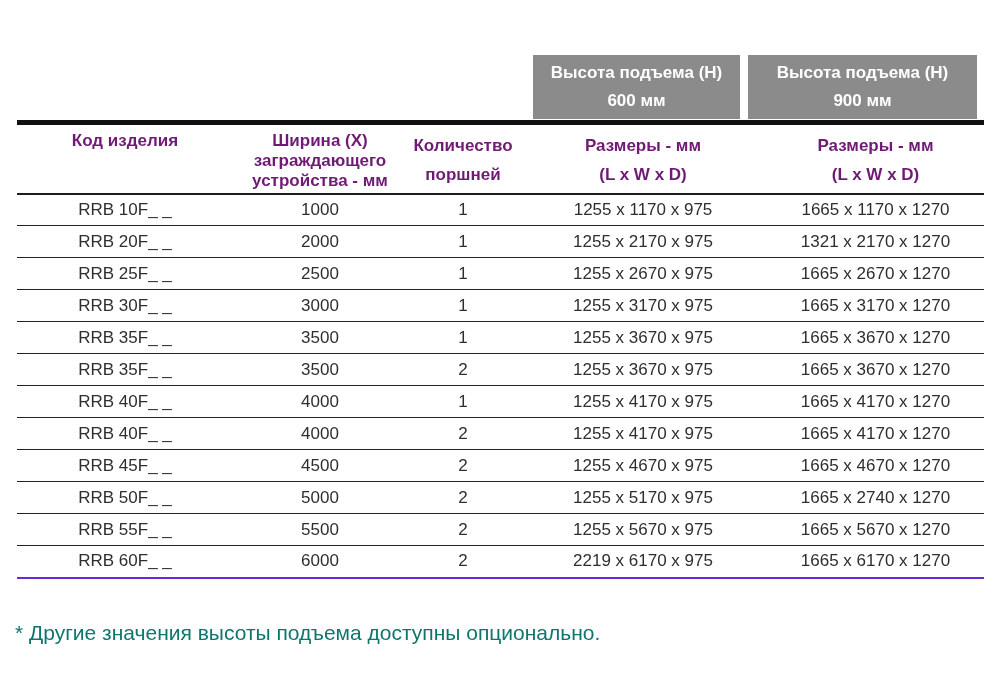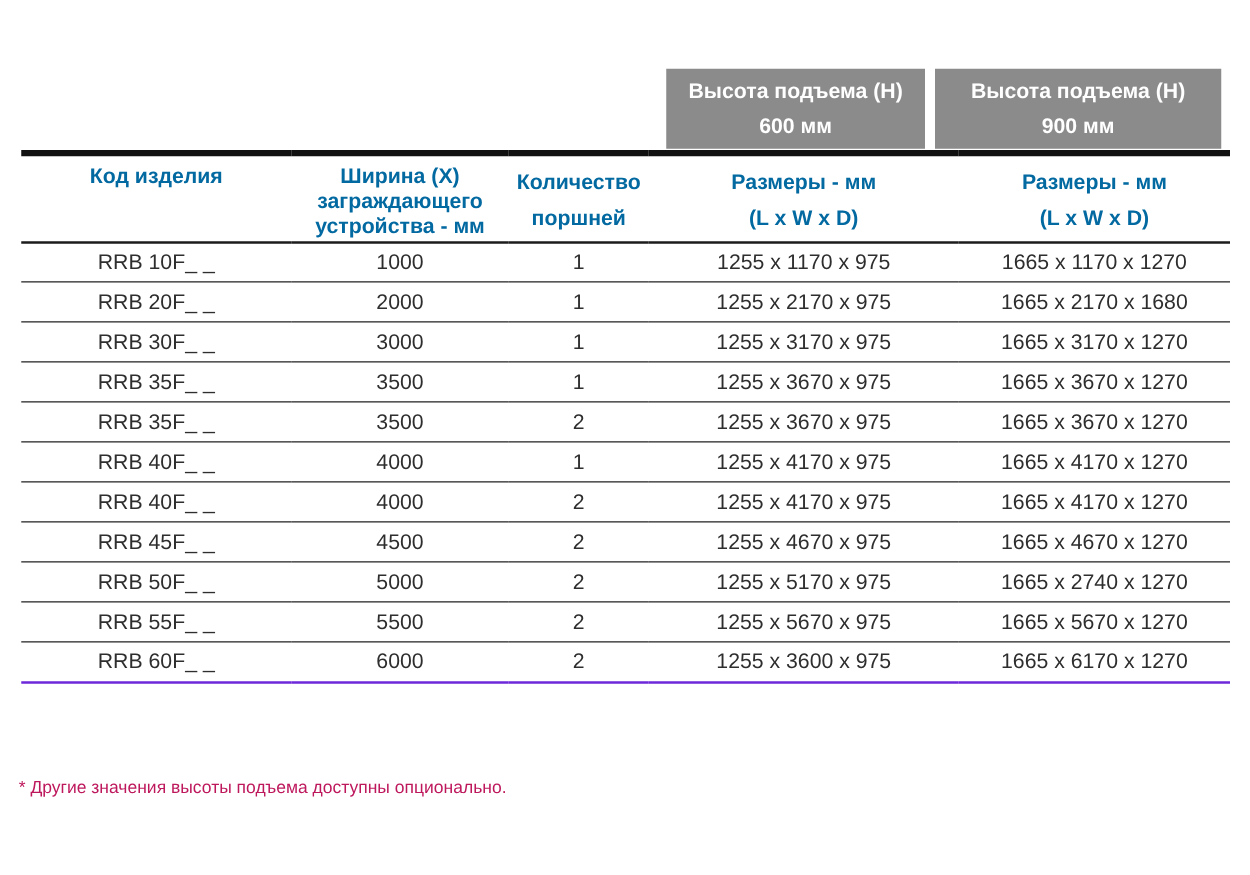--- a/index.html
+++ b/index.html
@@ -32,42 +32,42 @@
 
   
   .spec-table {
     position: absolute; left: 17px; top: 120px;
     width: 967px;
     border-collapse: collapse;
     table-layout: fixed;
     border-top: 5px solid #111;
   }
   .spec-table th {
-    font-weight: bold; font-size: 17px; color: #0369a1;
+    font-weight: bold; font-size: 17px; color: #701a75;
     text-align: center; vertical-align: top;
     white-space: pre-line;
     padding-top: 6px;
     height: 71px;
     border-bottom: 2px solid #1c1c1c;
   }
   .spec-table th.lh-tight { line-height: 20px; }
   .spec-table th.lh-wide  { line-height: 29px; text-align: center; }
   .spec-table td {
     font-size: 17px; color: #2e2e2e;
     text-align: center; vertical-align: middle;
     height: 32px;
     border-bottom: 1.5px solid #222;
     white-space: nowrap;
   }
   .spec-table tbody tr:last-child td { border-bottom: 2px solid #6d28d9; }
 
   
   .footnote {
     position: absolute; left: 15px; top: 621px;
-    font-size: 14px; color: #be185d;
+    font-size: 21px; color: #0f766e;
   }
 </style>
 </head>
 <body>
 
 <div class="page">
 
   <div class="band">
     <div class="band-box b600" style="background: rgb(139, 139, 139); color: rgb(255, 255, 255);">
       <span>Высота подъема (H)</span>
@@ -107,21 +107,28 @@
         <td>1000</td>
         <td>1</td>
         <td>1255 x 1170 x 975</td>
         <td>1665 x 1170 x 1270</td>
       </tr>
       <tr>
         <td>RRB 20F_ _</td>
         <td>2000</td>
         <td>1</td>
         <td>1255 x 2170 x 975</td>
-        <td>1665 x 2170 x 1680</td>
+        <td>1321 x 2170 x 1270</td>
+      </tr>
+      <tr>
+        <td>RRB 25F_ _</td>
+        <td>2500</td>
+        <td>1</td>
+        <td>1255 x 2670 x 975</td>
+        <td>1665 x 2670 x 1270</td>
       </tr>
       <tr>
         <td>RRB 30F_ _</td>
         <td>3000</td>
         <td>1</td>
         <td>1255 x 3170 x 975</td>
         <td>1665 x 3170 x 1270</td>
       </tr>
       <tr>
         <td>RRB 35F_ _</td>
@@ -169,21 +176,21 @@
         <td>RRB 55F_ _</td>
         <td>5500</td>
         <td>2</td>
         <td>1255 x 5670 x 975</td>
         <td>1665 x 5670 x 1270</td>
       </tr>
       <tr>
         <td>RRB 60F_ _</td>
         <td>6000</td>
         <td>2</td>
-        <td>1255 x 3600 x 975</td>
+        <td>2219 x 6170 x 975</td>
         <td>1665 x 6170 x 1270</td>
       </tr>
     </tbody>
   </table>
 
   <div class="footnote">* Другие значения высоты подъема доступны опционально.</div>
 
 </div>
 
 </body></html>

